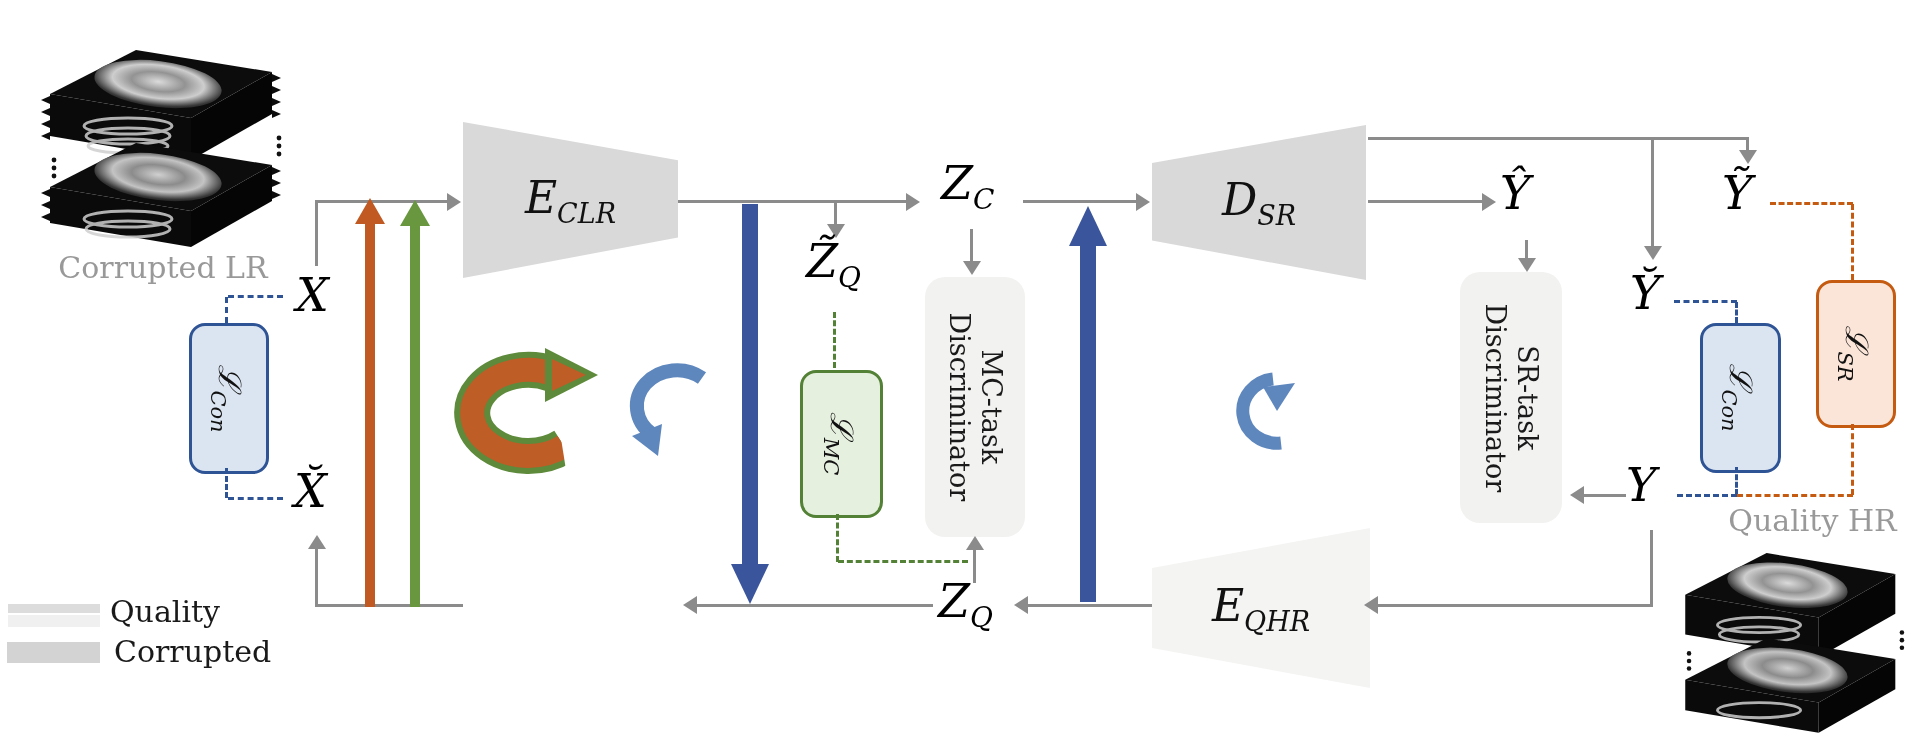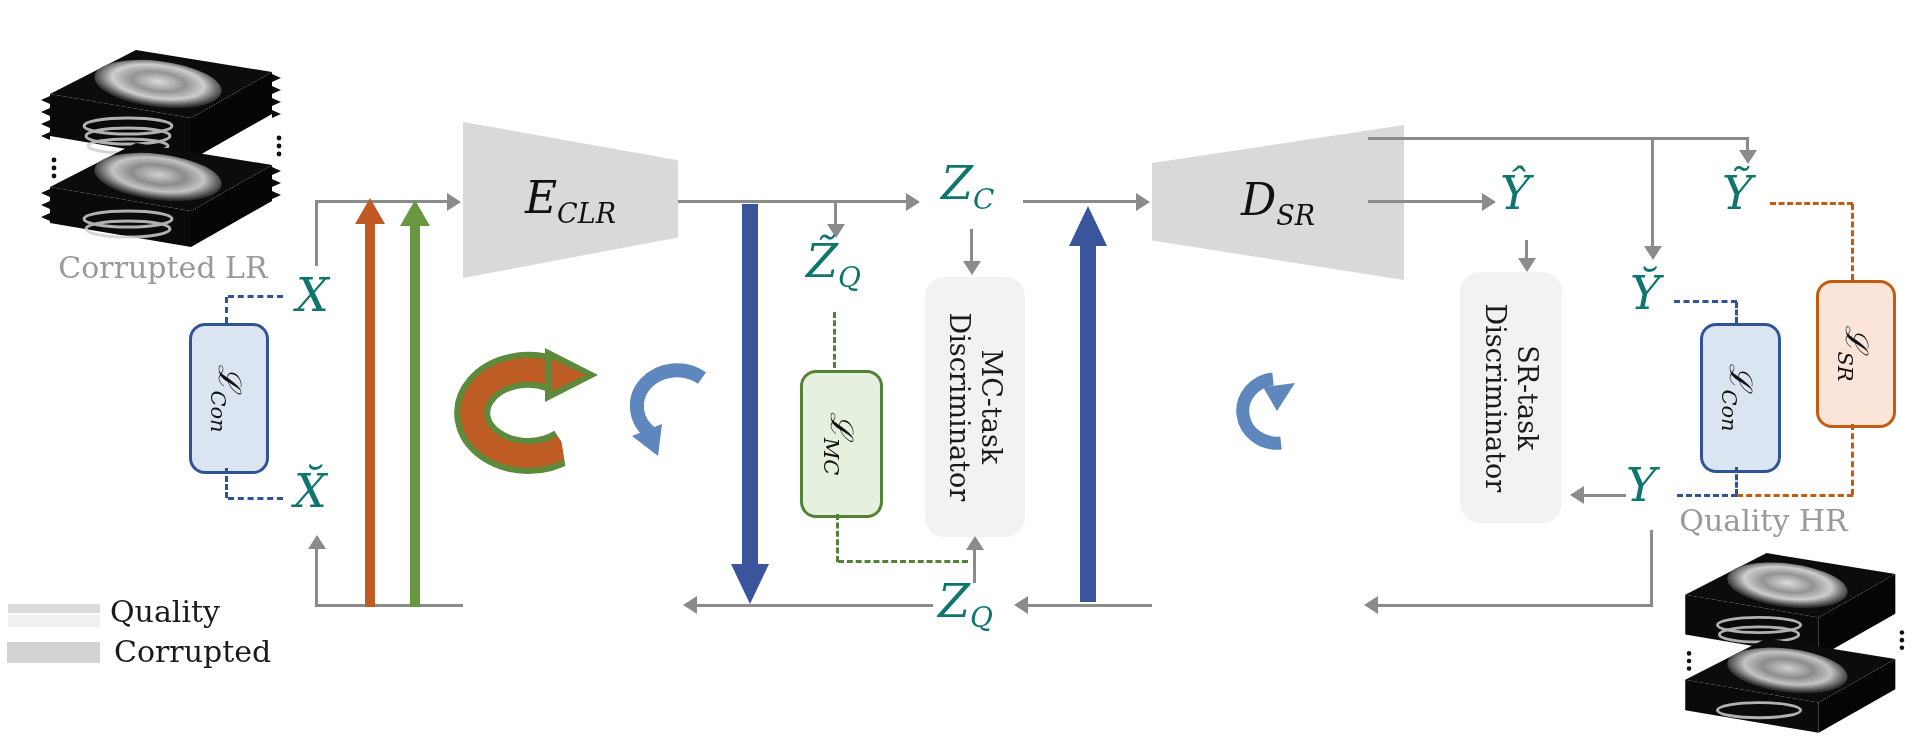--- a/index.html
+++ b/index.html
@@ -40,21 +40,21 @@
   .loss{position:absolute;border-radius:16px;border:3px solid;display:flex;align-items:center;justify-content:center;}
   .loss .rot{transform:rotate(90deg);white-space:nowrap;font-style:italic;font-size:31px;color:#111;}
   .loss .rot sub{font-size:21px;}
   .loss-blue{background:var(--loss_blue_fill);border-color:var(--loss_blue_border);}
   .loss-green{background:var(--loss_green_fill);border-color:var(--loss_green_border);}
   .loss-orange{background:var(--loss_orange_fill);border-color:var(--loss_orange_border);}
   
   .disc{position:absolute;border-radius:20px;background:var(--disc_fill);display:flex;align-items:center;justify-content:center;}
   .disc .rot{transform:rotate(90deg);white-space:nowrap;text-align:center;font-size:27px;line-height:1.18;color:#1a1a1a;}
   
-  .mv{position:absolute;font-style:italic;font-size:46px;color:#0f766e;line-height:1;}
+  .mv{position:absolute;font-style:italic;font-size:46px;color:#000000;line-height:1;}
   .mv sub{font-size:28px;font-style:italic;}
   
   .cap{position:absolute;font-size:30px;color:var(--caption_gray);text-align:center;}
   
   .shaft{position:absolute;}
   .tri{position:absolute;width:0;height:0;}
   
   .leg-text{position:absolute;font-size:30px;color:#1a1a1a;}
   .leg-bar{position:absolute;}
 </style>
@@ -146,27 +146,30 @@
     </g>
     <g fill="#111">
       <circle cx="243" cy="92" r="2.4"></circle>
         <circle cx="243" cy="100" r="2.4"></circle>
         <circle cx="243" cy="108" r="2.4"></circle>
       <circle cx="18" cy="114" r="2.4"></circle>
         <circle cx="18" cy="122" r="2.4"></circle>
         <circle cx="18" cy="130" r="2.4"></circle>
     </g>
   </svg>
-  <div class="cap" style="left:1666px;top:503px;width:195px;">Quality HR</div>
+  <div class="cap" style="left:1715px;top:503px;width:195px;">Quality HR</div>
 
   <div class="trap t-eclr" style="left:463px;top:122px;width:215px;height:156px;">
     <span class="trap-label"><span>E</span><sub>CLR</sub></span>
   </div>
-  <div class="trap t-dsr" style="left:1152px;top:125px;width:252px;height:155px;">
+  <div class="trap t-dsr" style="left:1152px;top:125px;width:214px;height:155px;">
     <span class="trap-label"><span>D</span><sub>SR</sub></span>
+  </div>
+  <div class="trap t-eqhr" style="left:1152px;top:528px;width:218px;height:160px;">
+    <span class="trap-label"><span>E</span><sub>QHR</sub></span>
   </div>
 
   <div class="disc" style="left:925px;top:277px;width:100px;height:260px;">
     <div class="rot">
       <div>MC-task</div>
       <div>Discriminator</div>
     </div>
   </div>
   <div class="disc" style="left:1460px;top:272px;width:102px;height:251px;">
     <div class="rot">

